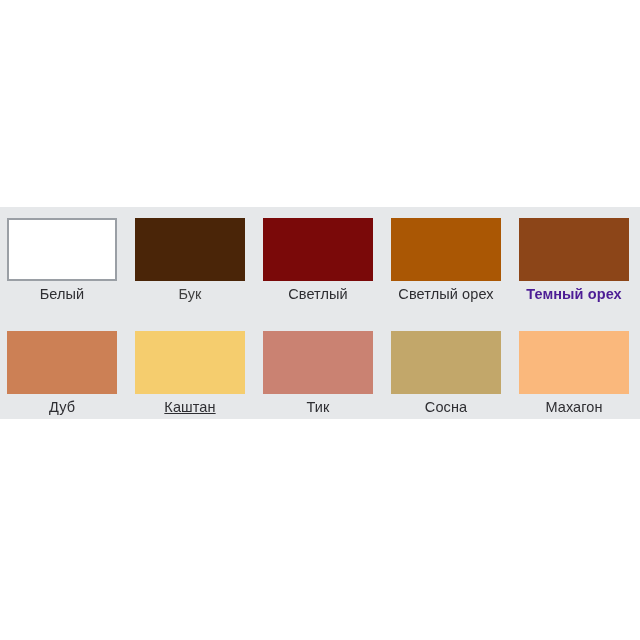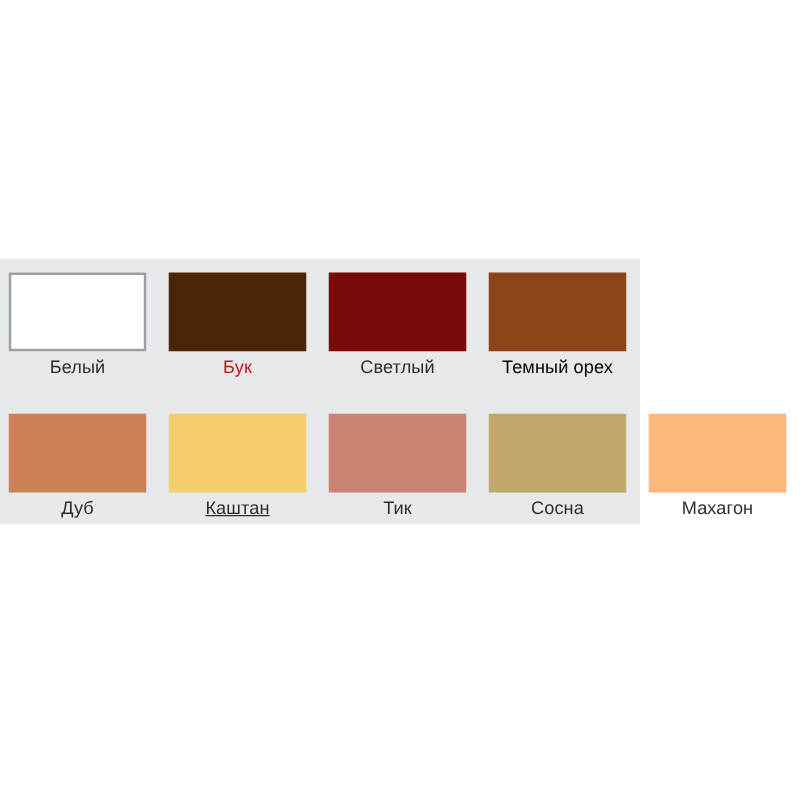--- a/index.html
+++ b/index.html
@@ -14,21 +14,21 @@
     font-family: "Liberation Sans", "DejaVu Sans", sans-serif;
     overflow: hidden;
     position: relative;
   }
 
   
   #palette-panel {
     position: absolute;
     left: 0;
     top: 207px;
-    width: 512px;
+    width: 640px;
     height: 212px;
     background: #e6e8ea;
     box-sizing: border-box;
   }
 
   .swatch-row {
     position: absolute;
     left: 0;
     width: 640px;
     height: 98px;
@@ -73,29 +73,33 @@
 
 <div id="palette-panel" style="background: rgb(230, 232, 234);">
 
   <div class="swatch-row" id="swatch-row-top">
     <div class="swatch-cell">
       <div class="swatch-chip bordered" style="background-color: rgb(255, 255, 255); border-color: rgb(154, 159, 165);"></div>
       <div class="swatch-label" style="color: rgb(46, 46, 50);">Белый</div>
     </div>
     <div class="swatch-cell">
       <div class="swatch-chip" style="background-color: rgb(74, 37, 8);"></div>
-      <div class="swatch-label" style="color: #b91c1c;">Бук</div>
+      <div class="swatch-label" style="color: #404040;">Бук</div>
     </div>
     <div class="swatch-cell">
       <div class="swatch-chip" style="background-color: rgb(122, 9, 9);"></div>
       <div class="swatch-label" style="color: rgb(46, 46, 50);">Светлый</div>
     </div>
     <div class="swatch-cell">
+      <div class="swatch-chip" style="background-color: rgb(170, 87, 4);"></div>
+      <div class="swatch-label" style="color: rgb(46, 46, 50);">Светлый орех</div>
+    </div>
+    <div class="swatch-cell">
       <div class="swatch-chip" style="background-color: rgb(140, 69, 24);"></div>
-      <div class="swatch-label" style="color: #000000;">Темный орех</div>
+      <div class="swatch-label" style="color: #4c1d95; font-weight: bold;">Темный орех</div>
     </div>
   </div>
 
   <div class="swatch-row" id="swatch-row-bottom">
     <div class="swatch-cell">
       <div class="swatch-chip" style="background-color: rgb(204, 128, 85);"></div>
       <div class="swatch-label" style="color: rgb(46, 46, 50);">Дуб</div>
     </div>
     <div class="swatch-cell">
       <div class="swatch-chip" style="background-color: rgb(245, 205, 110);"></div>

